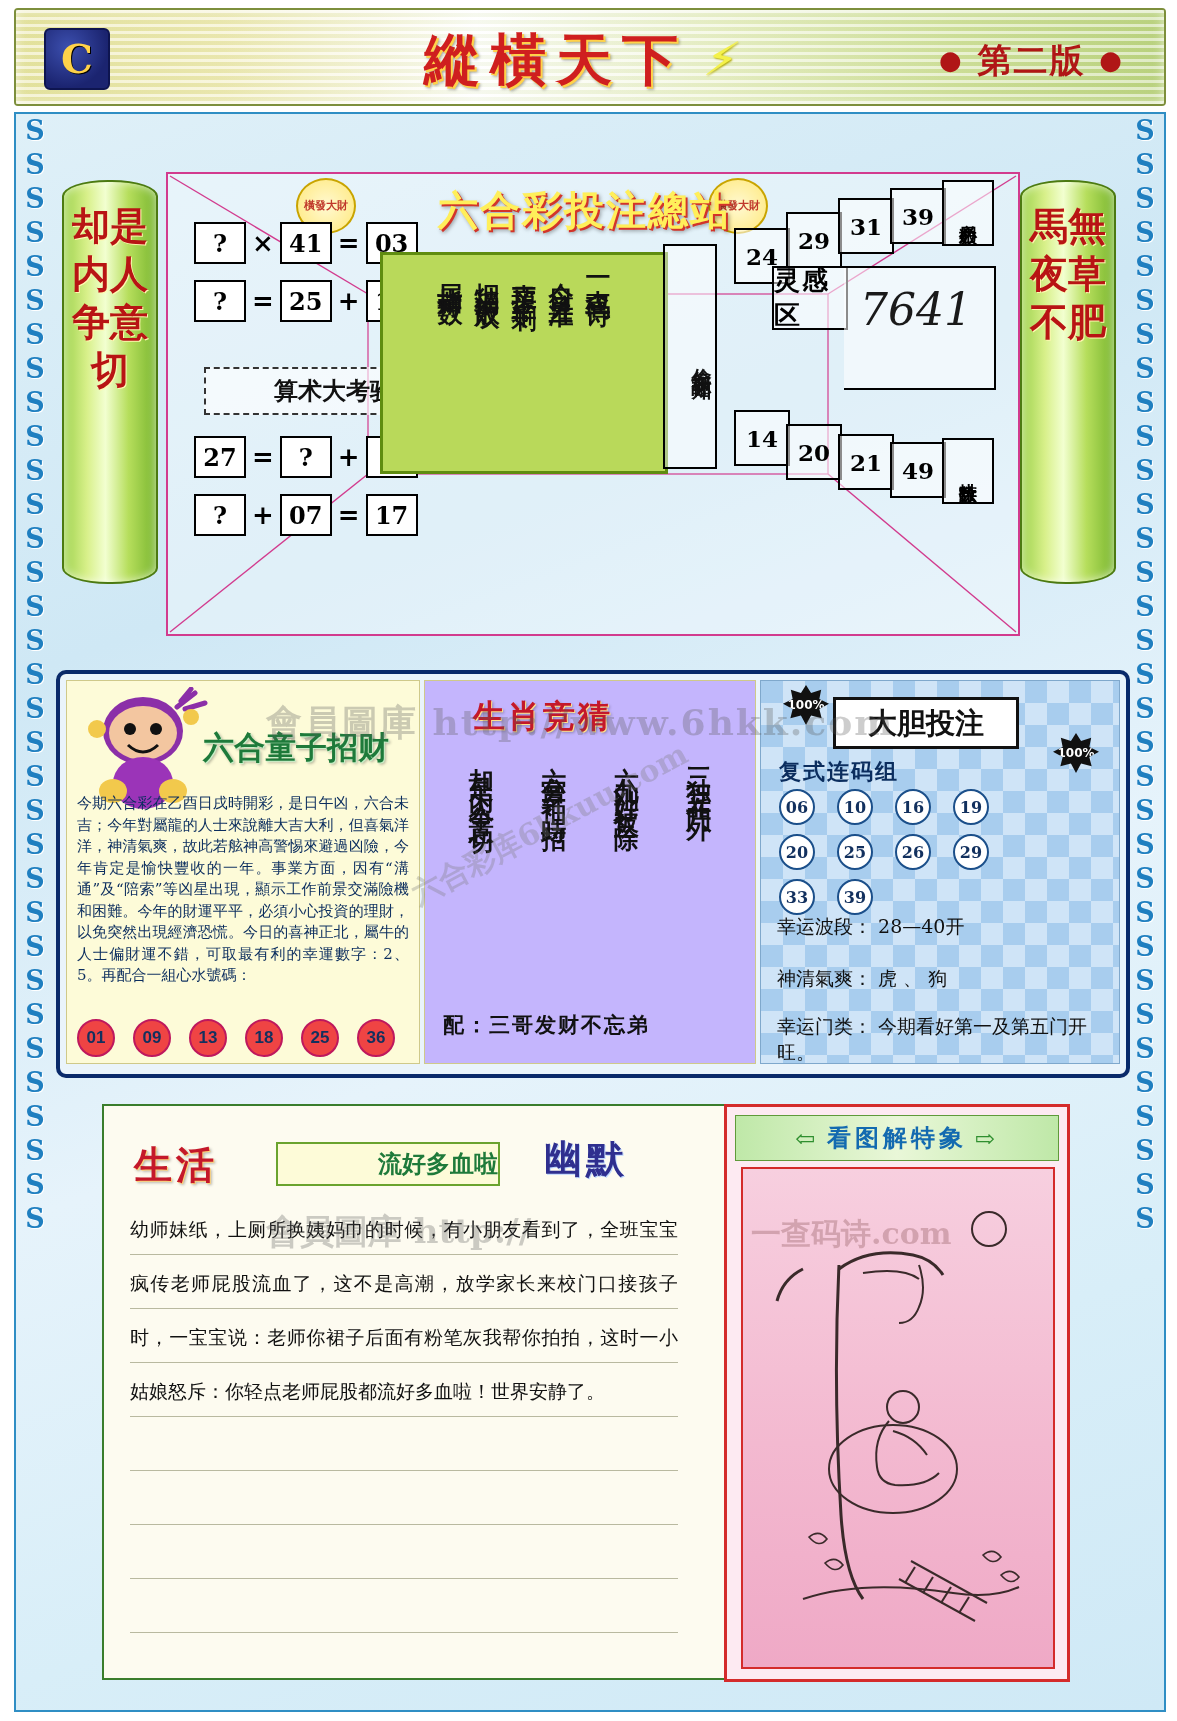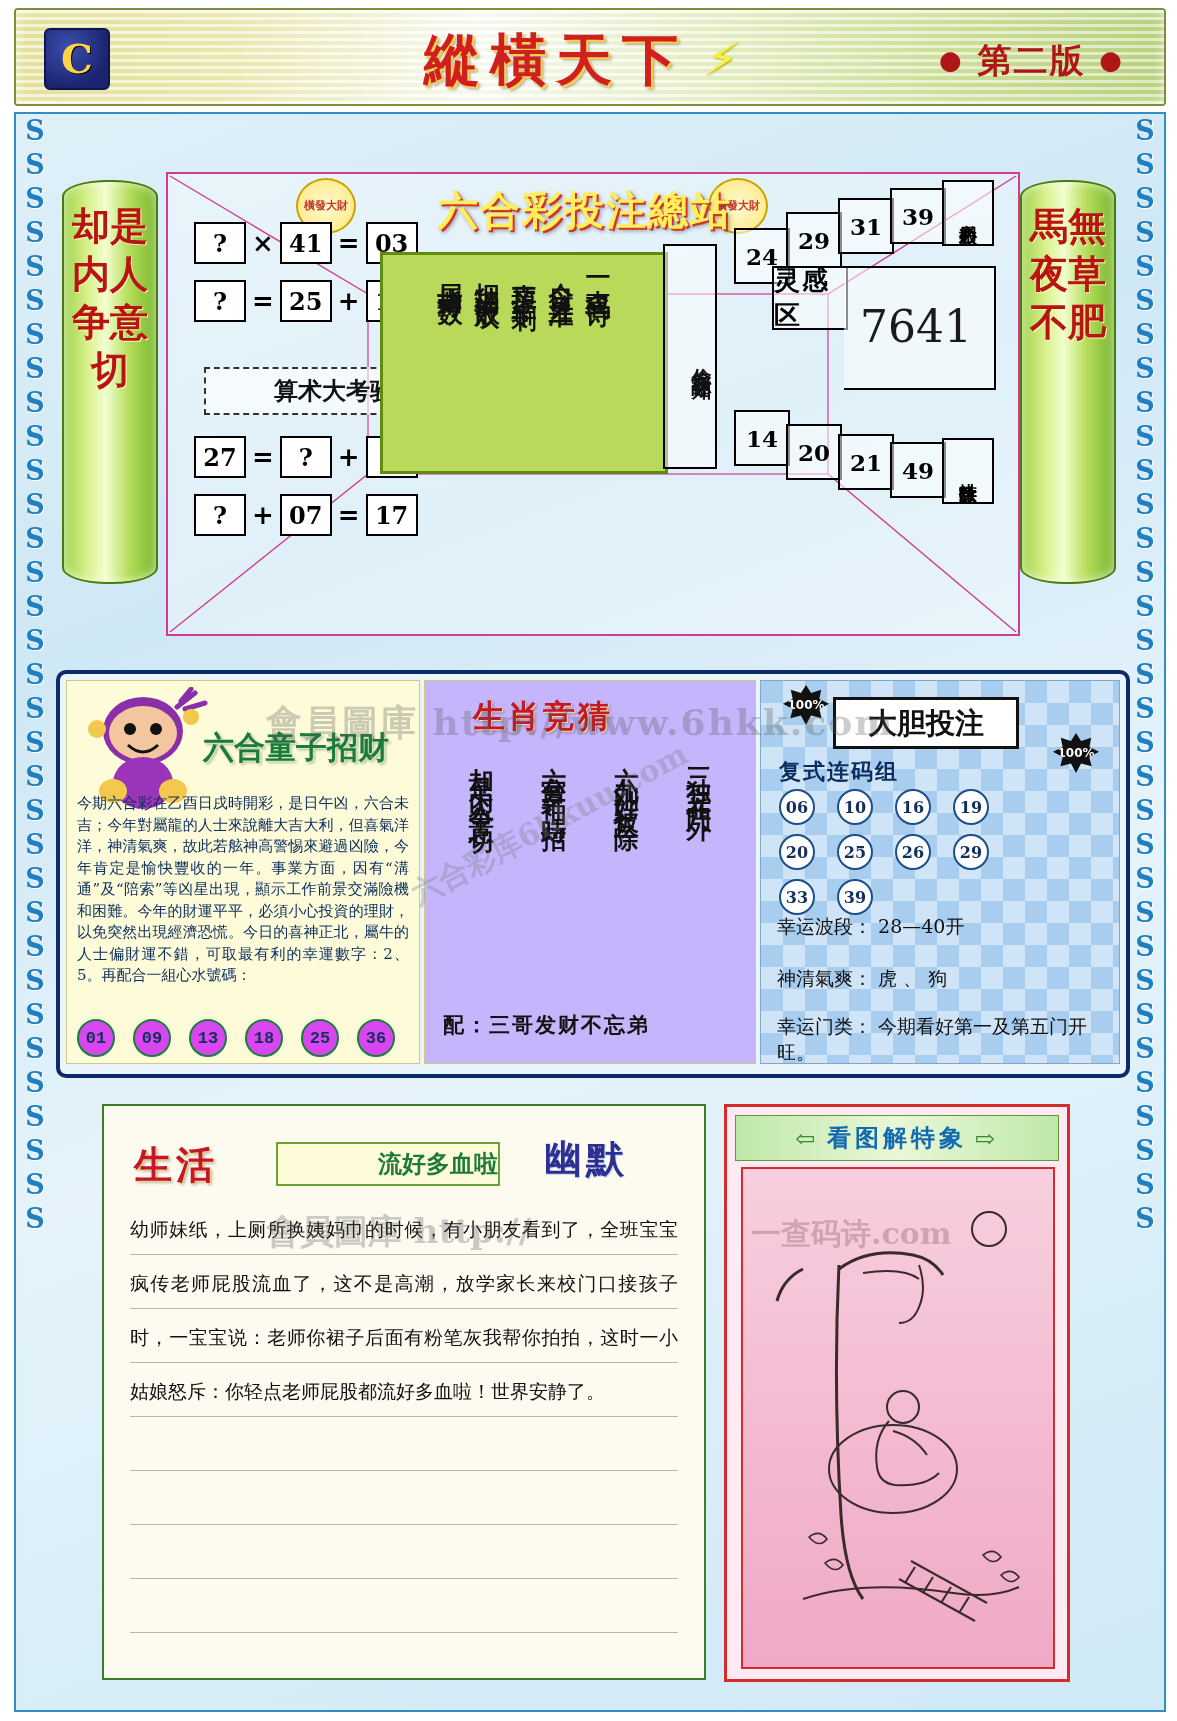--- a/index.html
+++ b/index.html
@@ -140,23 +140,22 @@
   .gcell{
     position:absolute;border:2px solid #000;background:rgba(255,255,255,.55);
     display:flex;align-items:center;justify-content:center;
     font-size:23px;font-weight:bold;font-family:"DejaVu Serif","Liberation Serif",serif;
   }
   .gcell.vert{writing-mode:vertical-rl;text-orientation:upright;font-size:18px;letter-spacing:2px;}
   #ling-label{
     font-size:26px;font-weight:bold;letter-spacing:2px;
   }
   #ling-num{
-    position:absolute;font-size:44px;color:#1a1a1a;
-    font-family:"DejaVu Serif","Liberation Serif",serif;
-    margin-top:17px;
+    position:absolute;font-size:44px;color:#1a1a1a;font-style:italic;
+    font-family:"DejaVu Serif","Liberation Serif",serif;
   }
   #notice{
     position:absolute;left:150px;top:300px;width:560px;
     font-size:16.5px;line-height:25px;color:#111;text-align:center;
     font-family:"DejaVu Serif","Liberation Serif",serif;
   }
   #algo-label{
     position:absolute;left:18px;top:163px;width:188px;height:44px;
     border:2px dashed #333;background:rgba(255,255,255,.6);
     font-size:24px;font-weight:bold;text-align:right;line-height:44px;
@@ -180,24 +179,24 @@
     text-shadow:1px 1px 0 #c8f0c8,2px 2px 3px rgba(0,0,0,.3);
     white-space:nowrap;
   }
   #zi-text{
     position:absolute;left:10px;top:112px;width:332px;height:220px;
     font-size:15px;line-height:21.5px;color:#0b2d5e;text-align:justify;
     font-family:"DejaVu Serif","Liberation Serif",serif;
   }
   #zi-balls{position:absolute;left:10px;top:338px;width:332px;display:flex;gap:18px;}
   .ball{
-    width:34px;height:34px;border-radius:50%;border:2px solid #15803d;background:#d946ef;
+    width:34px;height:34px;border-radius:50%;border:2px solid #be185d;background:#ef4444;
     display:flex;align-items:center;justify-content:center;
     font-size:17px;font-weight:bold;color:#12305e;
-    font-family:Liberation Mono, monospace;
+    font-family:Liberation Sans, sans-serif;
   }
   #mid-center{
     position:absolute;left:364px;top:6px;width:330px;height:382px;
     background:#c4b5fd;border:1px solid #cfc98a;
   }
   #sx-title{
     position:absolute;left:48px;top:14px;font-size:32px;font-weight:bold;color:#c4182a;
     font-family:"DejaVu Serif","Liberation Serif",serif;
     text-shadow:1px 1px 0 #ffe08a,2px 2px 3px rgba(0,0,0,.3);
     letter-spacing:3px;
@@ -248,21 +247,21 @@
   .lucky{
     position:absolute;left:16px;font-size:19px;font-weight:normal;color:#111;
     font-family:"DejaVu Serif","Liberation Serif",serif;line-height:26px;width:330px;
   }
   .lucky .v{color:#111;}
 
   
   #bot-panel{position:absolute;left:0;top:968px;width:1066px;height:600px;}
   #humor-box{
     position:absolute;left:46px;top:14px;width:600px;height:572px;
-    background:#fdfbf0;border:2px solid #3a7d2c;
+    background:#fdfbf0;border:2px solid #3a7d2c;padding-left:39px;
   }
   #life-title{
     position:absolute;left:30px;top:34px;font-size:38px;font-weight:bold;color:#c4182a;
     font-family:"DejaVu Serif","Liberation Serif",serif;
     text-shadow:1px 1px 0 #ffd37a,2px 2px 3px rgba(0,0,0,.3);letter-spacing:4px;
   }
   #humor-title{
     position:absolute;left:440px;top:28px;font-size:38px;font-weight:bold;color:#2f2f8f;
     font-family:"DejaVu Serif","Liberation Serif",serif;letter-spacing:4px;
     text-shadow:1px 1px 0 #bcd6ff;

